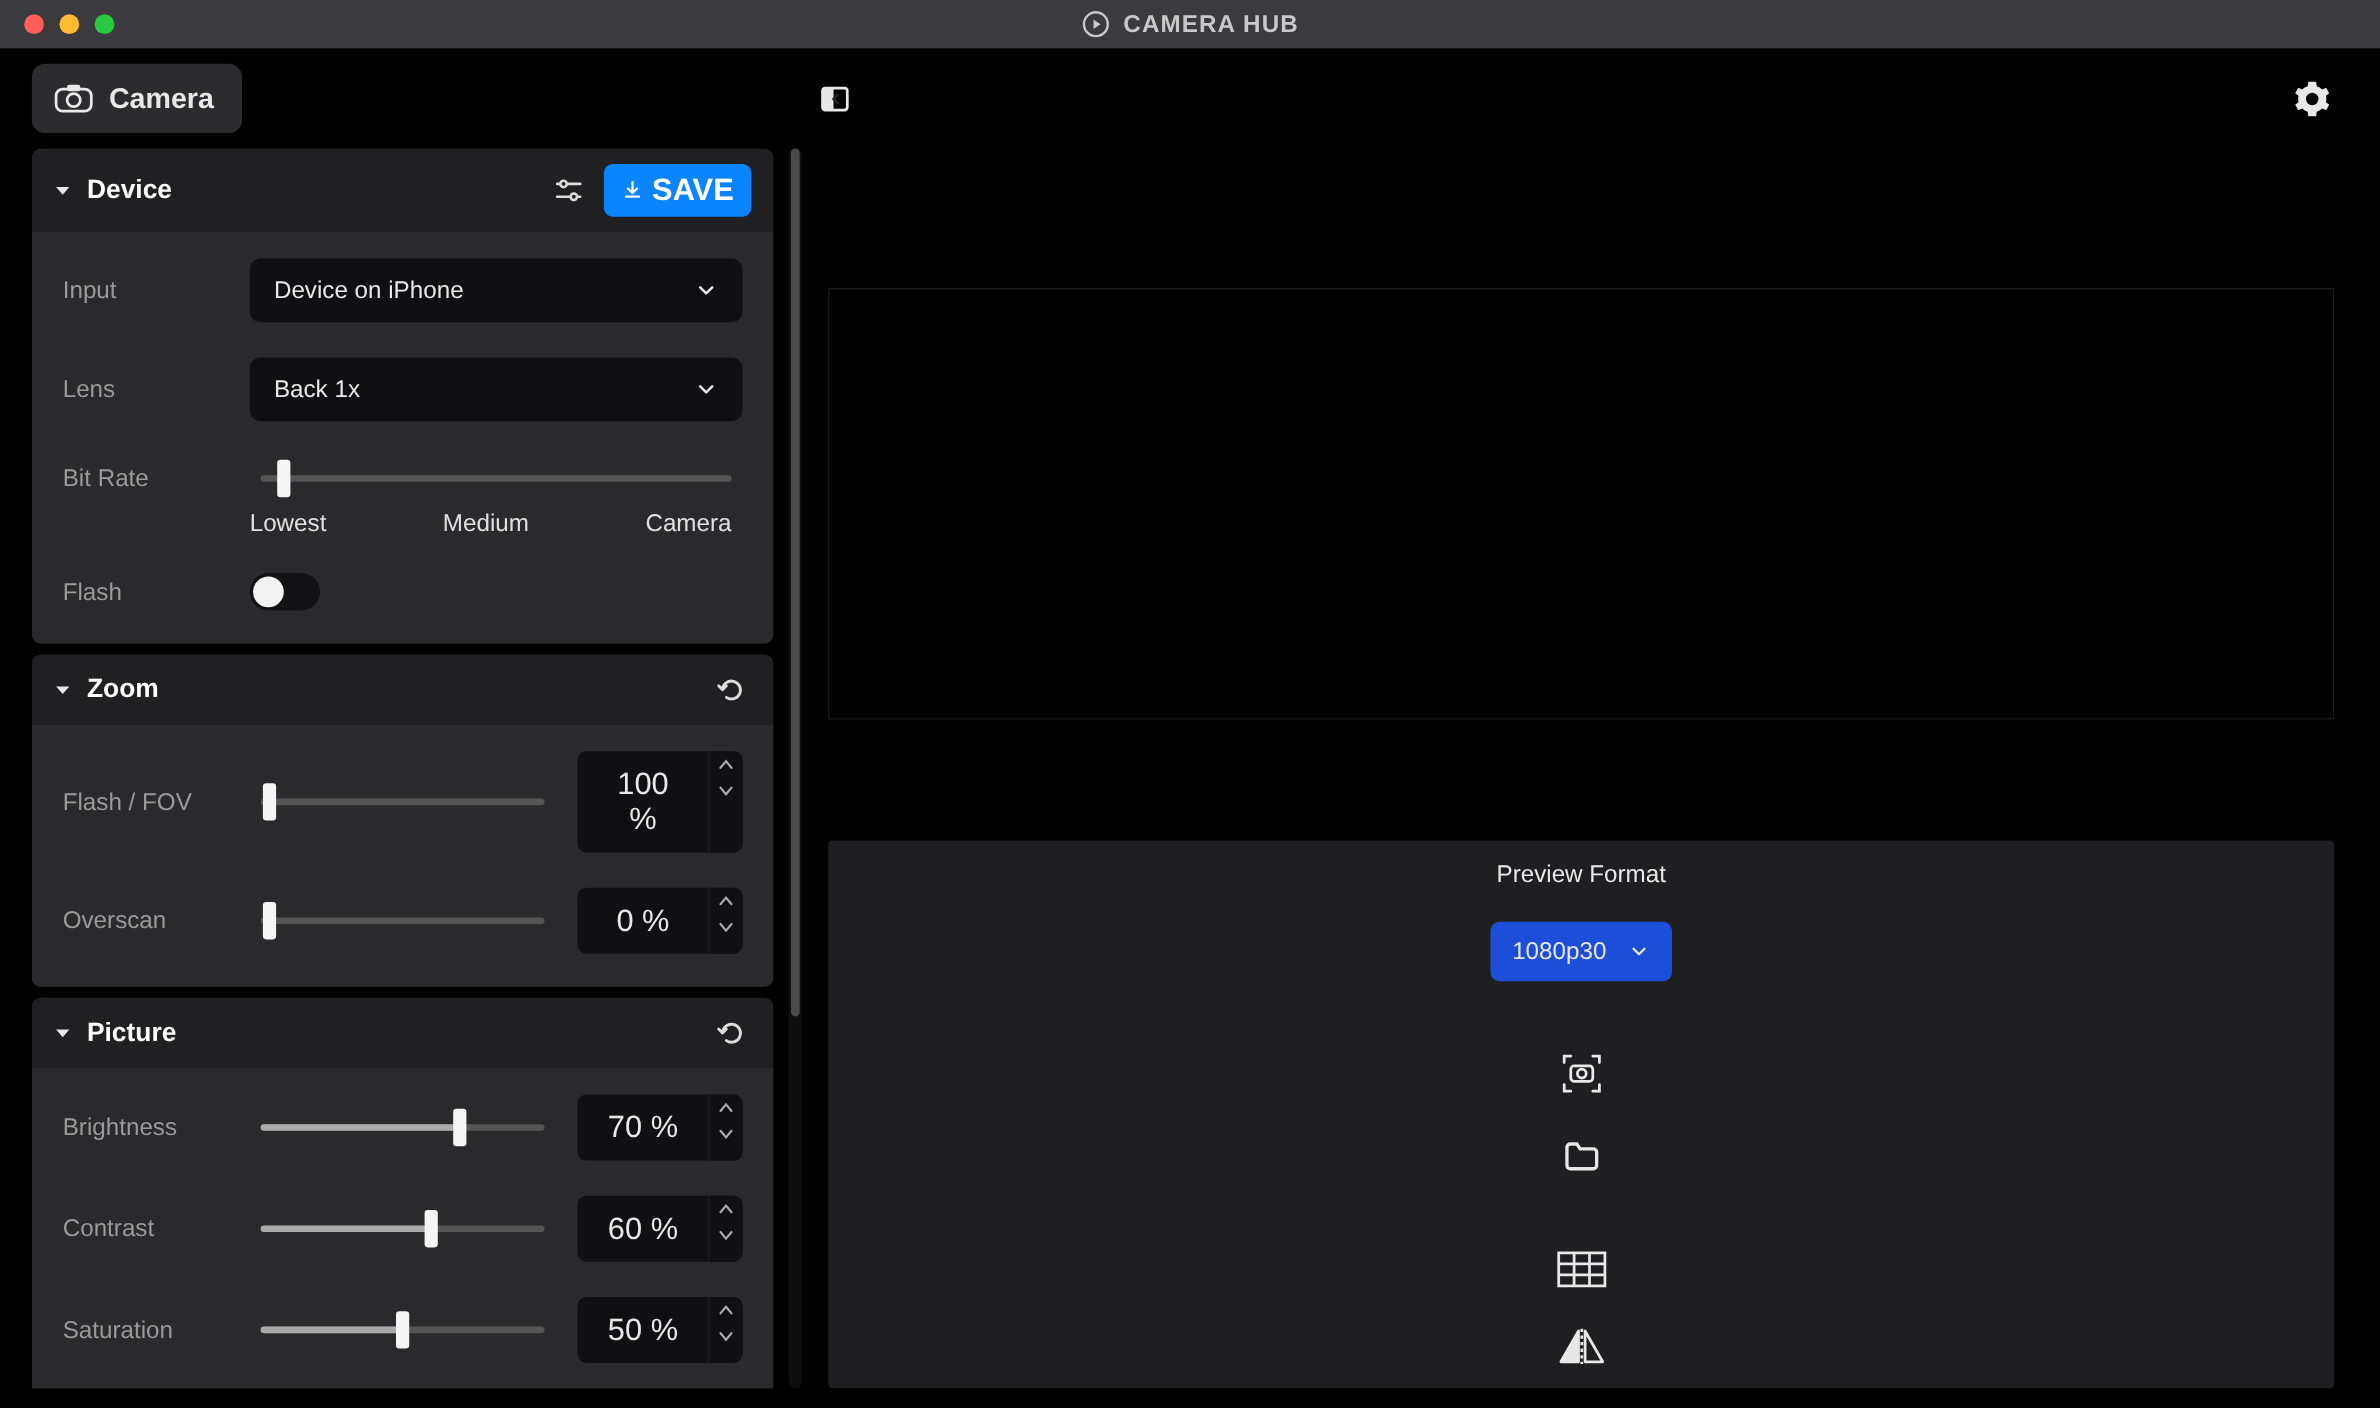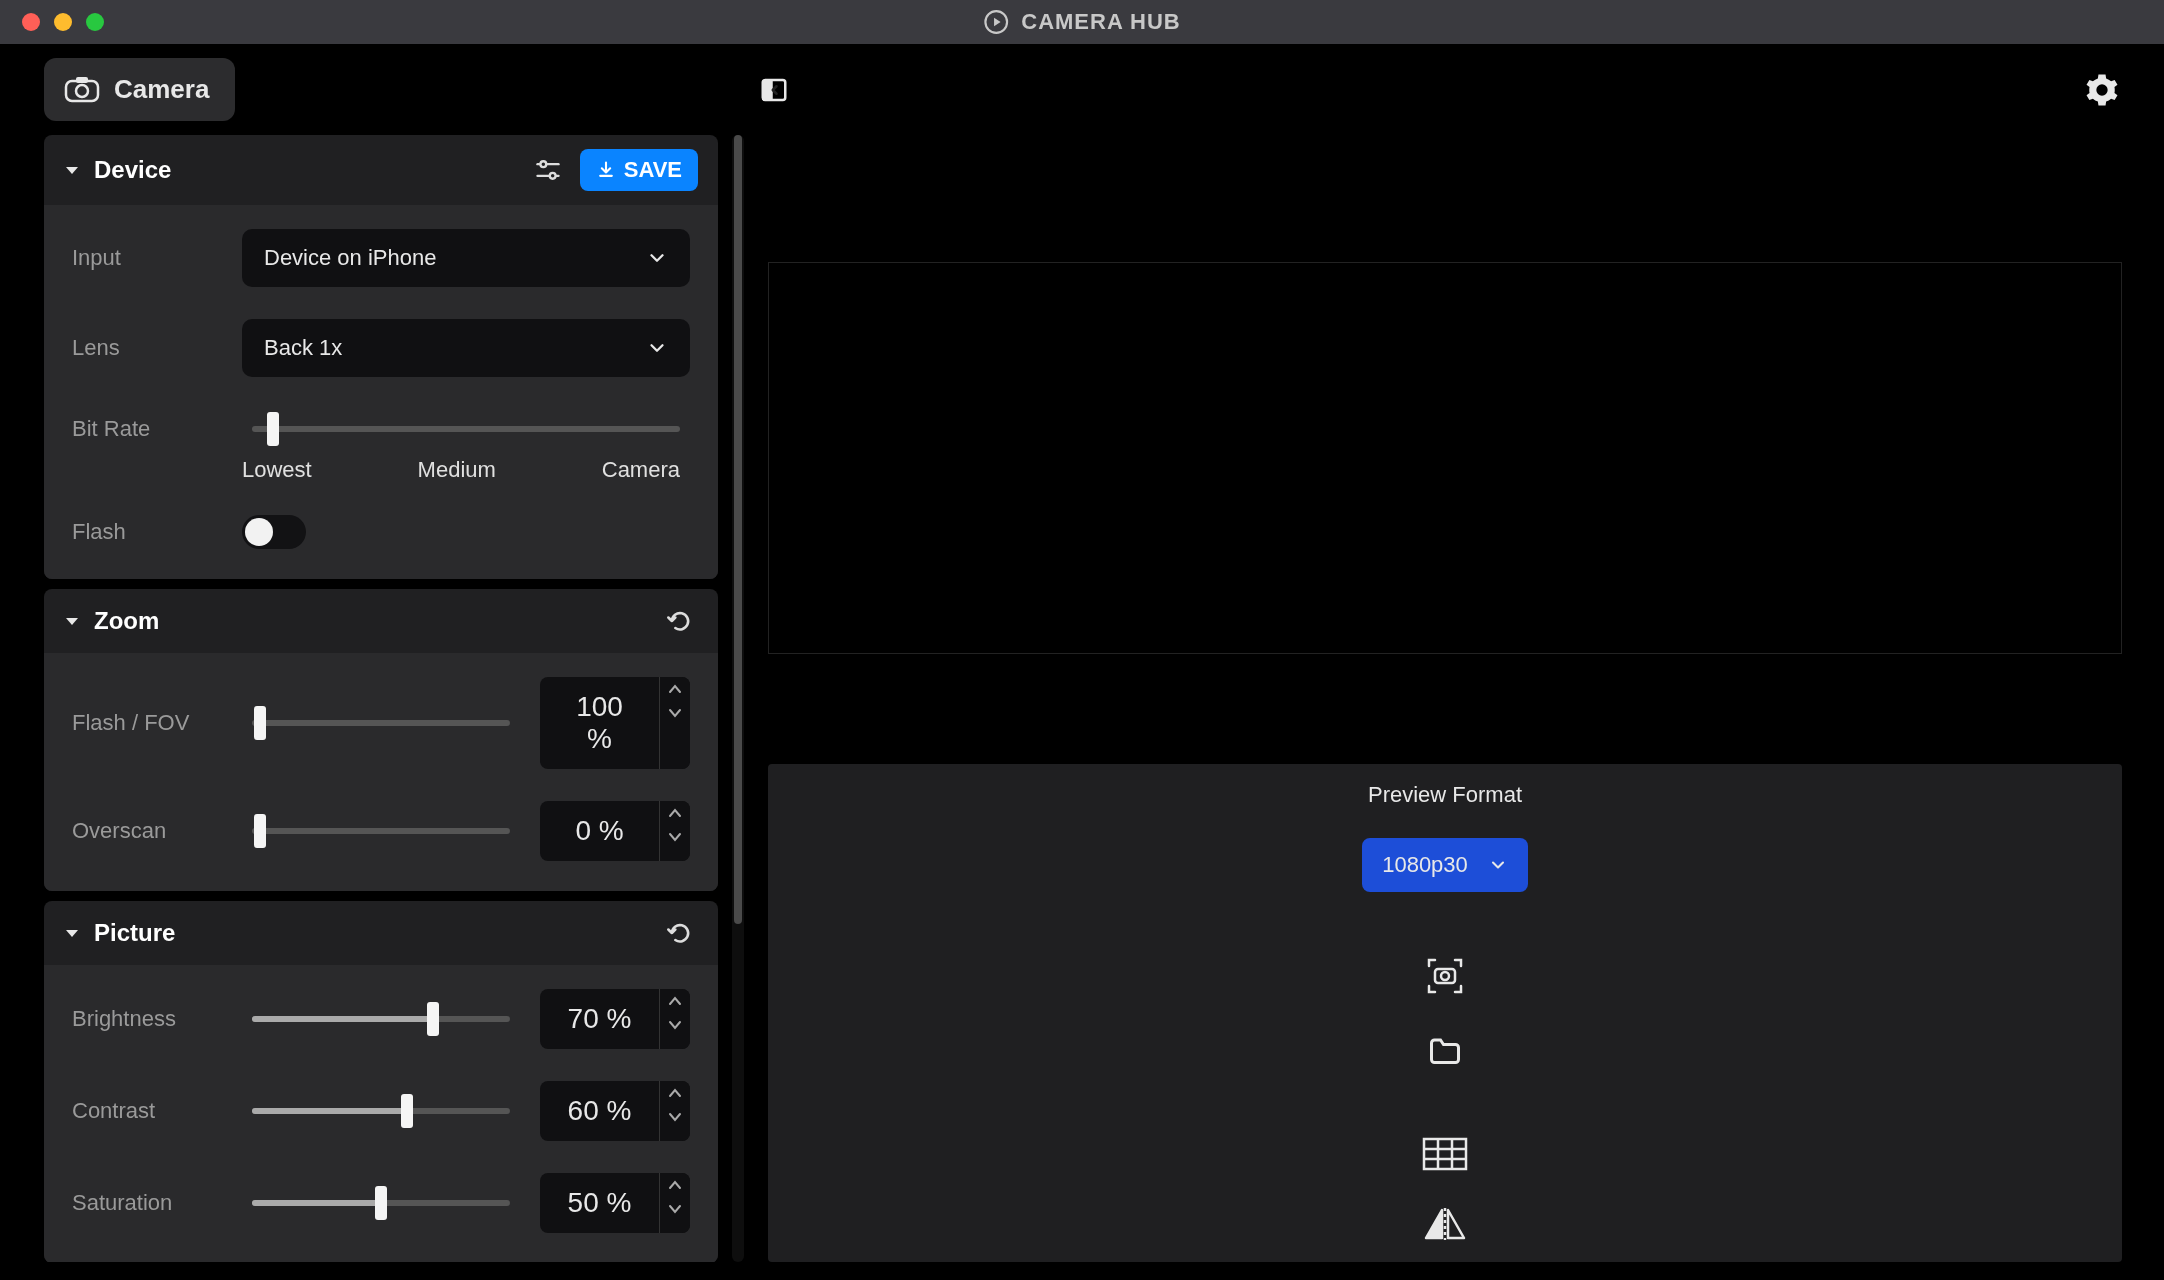--- a/index.html
+++ b/index.html
@@ -9,31 +9,31 @@
 
   
   .titlebar { height: 44px; background: #3a3a3f; display: flex; align-items: center; position: relative; }
   .traffic { display: flex; gap: 14px; margin-left: 22px; }
   .dot { width: 18px; height: 18px; border-radius: 50%; }
   .dot.red { background: #ff5f57; }
   .dot.yellow { background: #febc2e; }
   .dot.green { background: #28c840; }
   .title-center { position: absolute; left: 50%; transform: translateX(-50%); display: flex; align-items: center; gap: 12px; font-weight: 700; letter-spacing: 1px; color: #c8c8c8; font-size: 22px; }
 
-  .content { display: flex; height: calc(100% - 44px); padding: 14px 18px 18px 18px; gap: 0; margin-left: 26px; }
+  .content { display: flex; height: calc(100% - 44px); padding: 14px 18px 18px 29px; gap: 0; }
 
   
   .sidebar { width: 700px; display: flex; flex-direction: column; gap: 14px; }
   .camera-pill { display: inline-flex; align-items: center; gap: 14px; background: #2c2c2e; border-radius: 12px; padding: 16px 26px 16px 20px; align-self: flex-start; font-weight: 700; font-size: 26px; }
 
   .panels { display: flex; flex-direction: column; gap: 10px; overflow-y: auto; padding-right: 10px; }
   .panel { background: #202022; border-radius: 8px; }
   .panel-header { display: flex; align-items: center; padding: 14px 20px; font-size: 24px; font-weight: 600; color: #fff; gap: 14px; }
   .panel-header .spacer { flex: 1; }
-  .save-btn { background: #0a84ff; color: #fff; border: none; border-radius: 8px; padding: 8px 16px; font-size: 22px; font-weight: 700; display: inline-flex; align-items: center; gap: 8px; cursor: pointer; }
+  .save-btn { background: #0a84ff; color: #fff; border: none; border-radius: 8px; padding: 8px 16px; font-size: 28px; font-weight: 700; display: inline-flex; align-items: center; gap: 8px; cursor: pointer; }
   .panel-body { background: #2a2a2c; border-radius: 0 0 8px 8px; padding: 24px 28px 30px 28px; display: flex; flex-direction: column; gap: 32px; }
 
   .row { display: flex; align-items: center; gap: 20px; }
   .row > label { width: 150px; color: #9a9a9a; font-size: 22px; }
   .select { background: #101012; border-radius: 10px; flex: 1; display: flex; align-items: center; justify-content: space-between; padding: 16px 22px; color: #e8e8e8; font-size: 22px; cursor: pointer; }
 
   .bitrate { display: flex; flex-direction: column; }
   .bitrate .row > .track-wrap { flex: 1; }
   .track-wrap { position: relative; height: 40px; display: flex; align-items: center; margin-left: 10px; margin-right: 10px; }
   .track { width: 100%; height: 6px; background: #555; border-radius: 3px; position: relative; }

